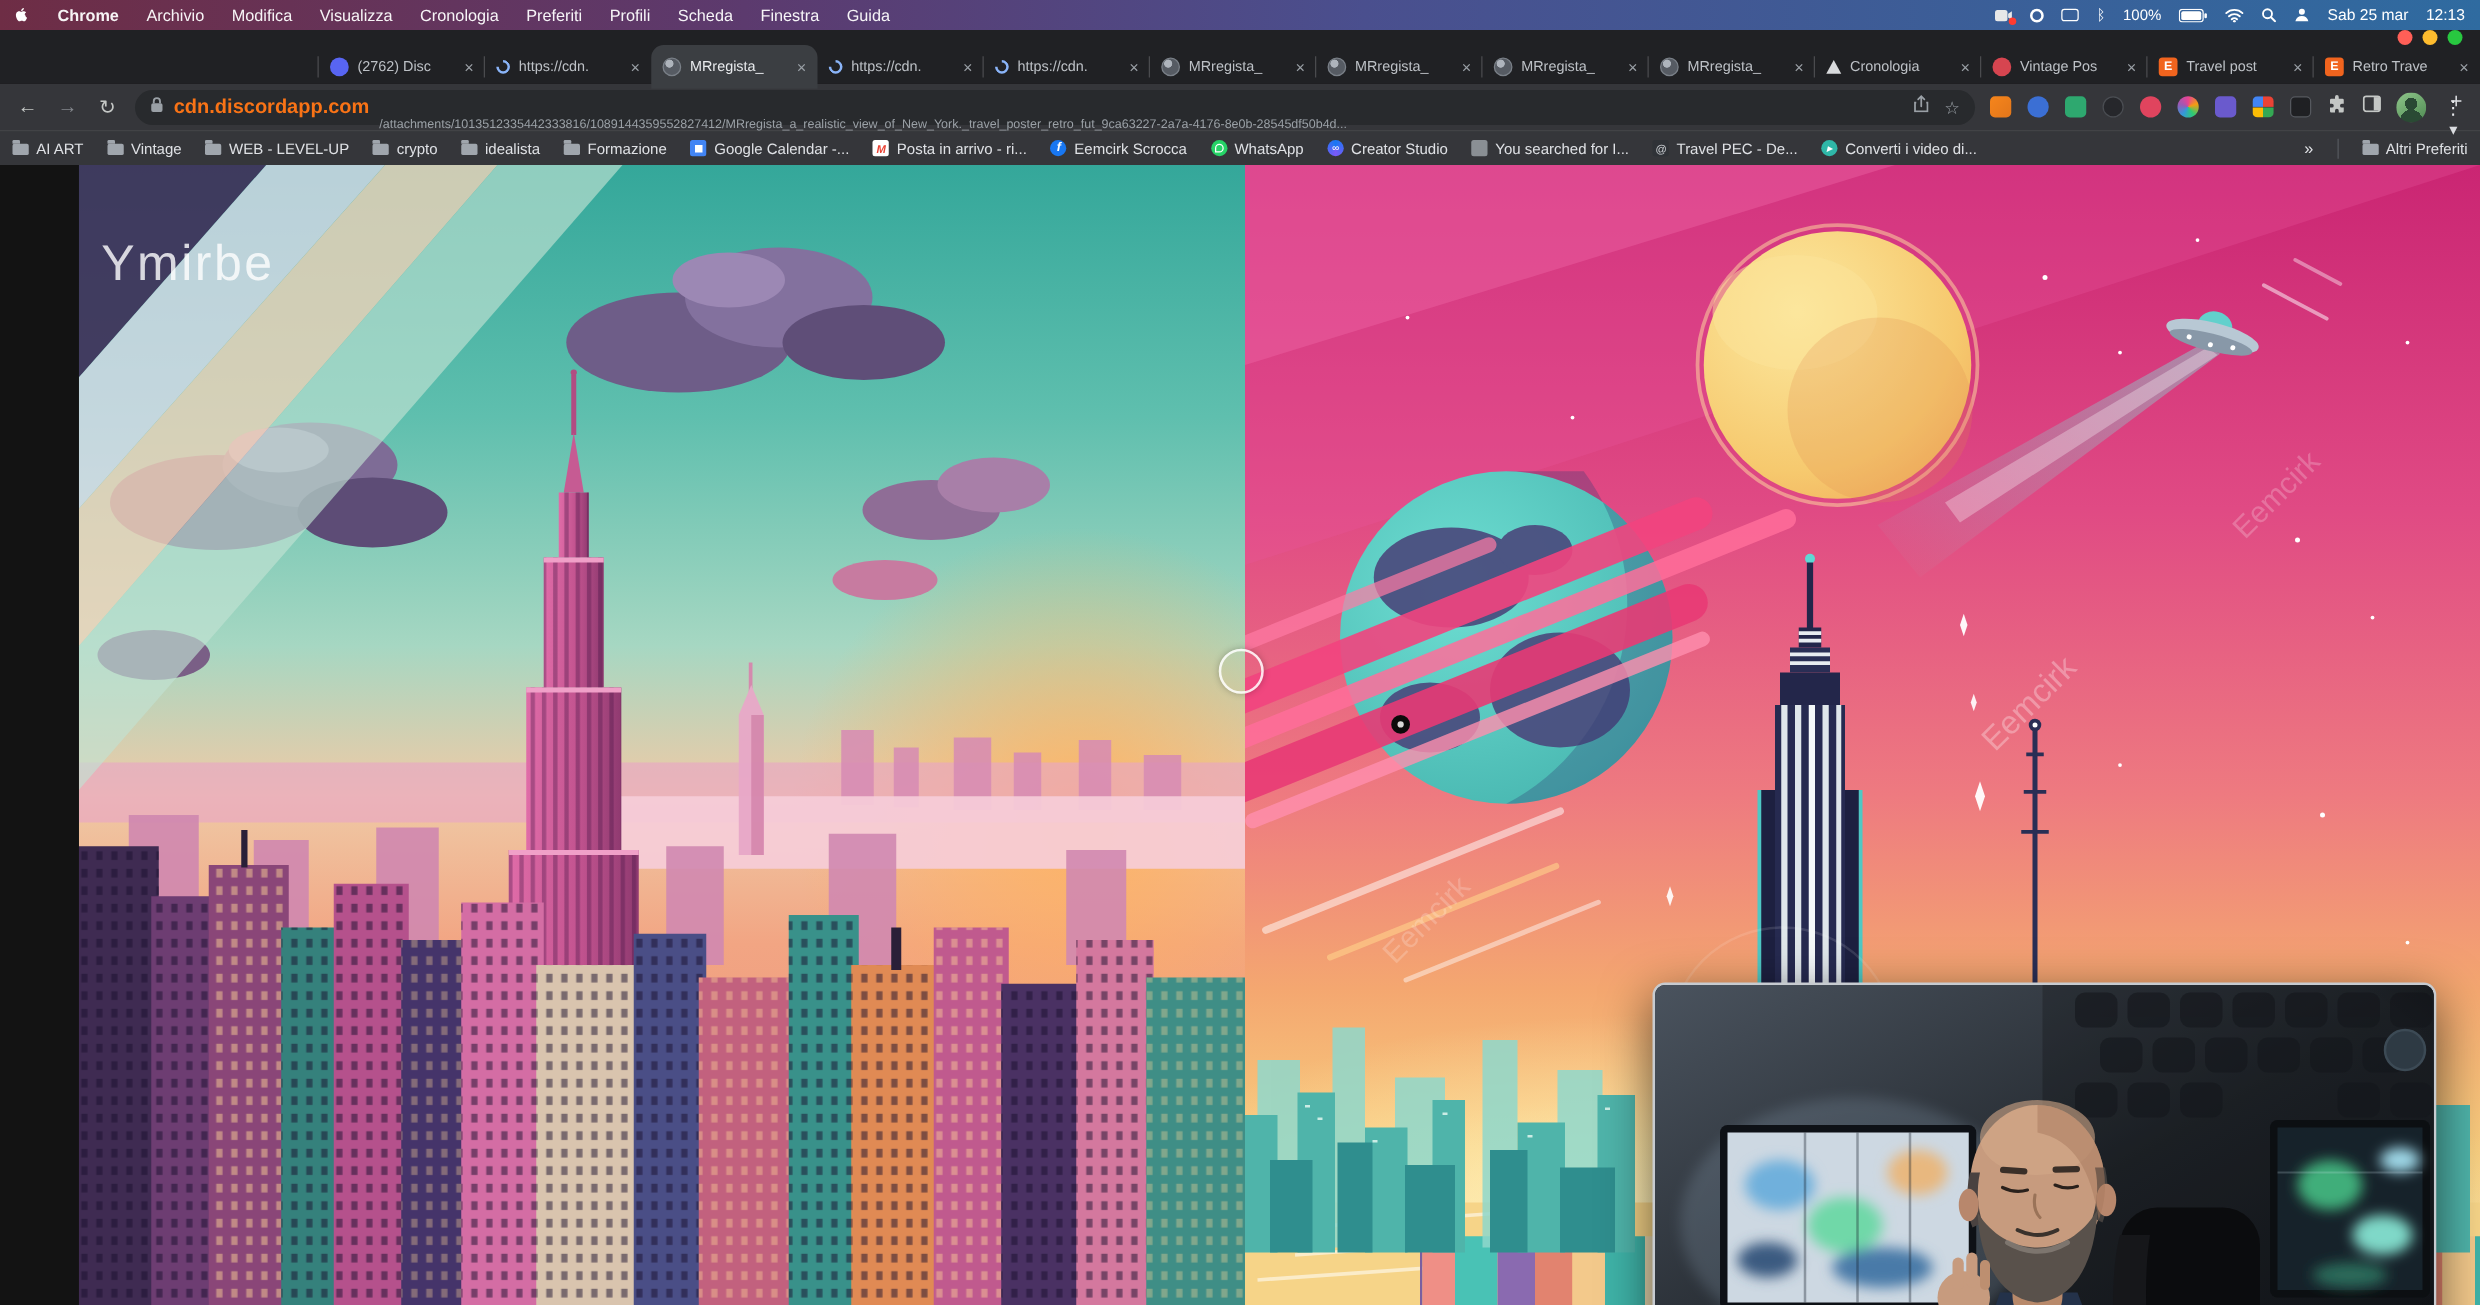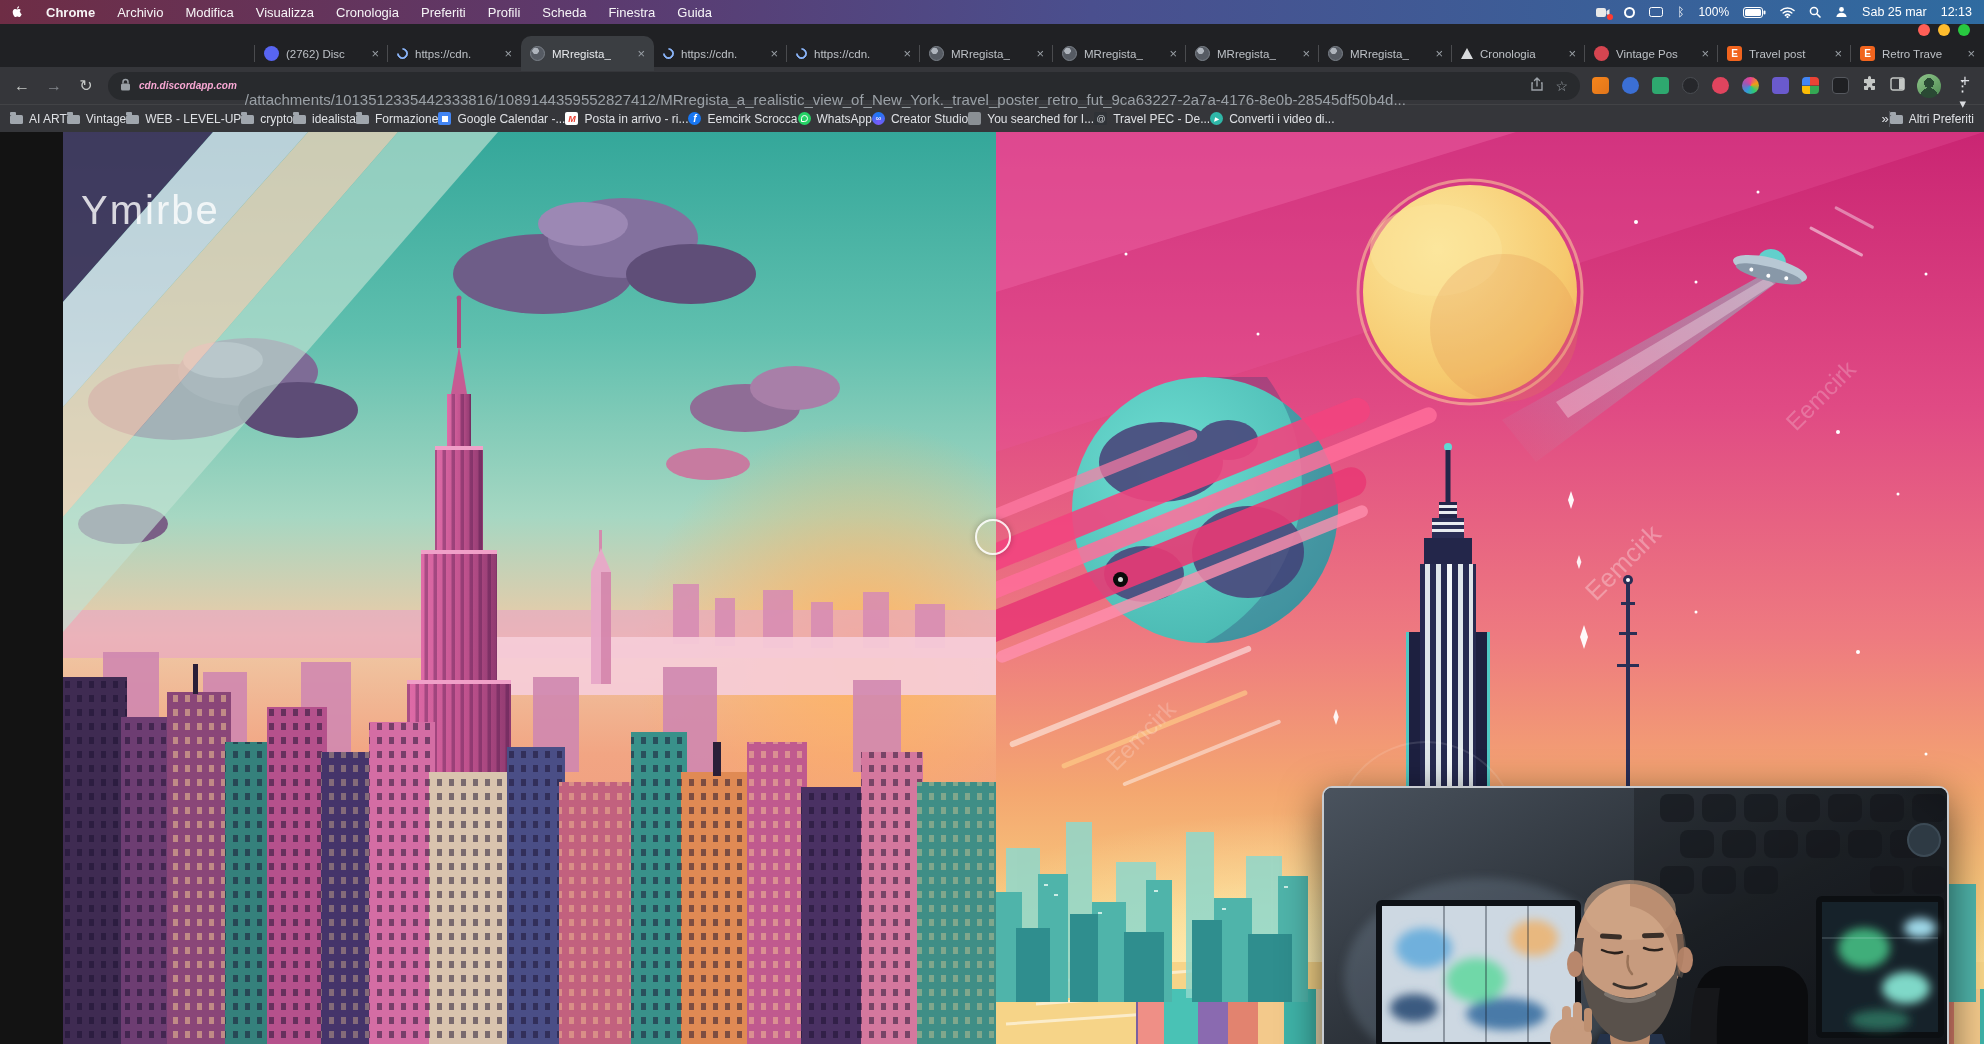--- a/index.html
+++ b/index.html
@@ -52,22 +52,22 @@
   .newtab { width:26px; height:26px; margin:0 6px 5px 8px; color:#dadce0; font-size:17px;
     display:flex; align-items:center; justify-content:center; border-radius:50%; }
   .tab-chevron { margin-left:auto; margin-bottom:8px; margin-right:18px; color:#dadce0; font-size:13px; }
 
   
   .toolbar { height:37px; background:#35363a; display:flex; align-items:center; padding:0 12px; gap:12px; }
   .nav-ic { font-size:16px; color:#c4c7c5; width:20px; text-align:center; }
   .nav-ic.dim { color:#83878c; }
   .omnibox { flex:1; height:28px; background:#282a2d; border-radius:14px; display:flex;
     align-items:center; padding:0 12px; gap:8px; min-width:0; }
-  .omnibox .host { color:#f9a8d4; font-size:10px; font-weight:bold; white-space:nowrap;font-style:italic; }
-  .omnibox .path { color:#9aa0a6; font-size:15px; white-space:nowrap; overflow:hidden;
+  .omnibox .host { color:#f97316; font-size:16px; font-weight:bold; white-space:nowrap; }
+  .omnibox .path { color:#9aa0a6; font-size:10px; white-space:nowrap; overflow:hidden;
     text-overflow:ellipsis; flex:1;margin-top:28px; }
   .omni-right { display:flex; gap:12px; align-items:center; color:#9aa0a6; }
   .star { font-size:14px; color:#9aa0a6; }
   .exts { display:flex; gap:13px; align-items:center; }
   .ext { width:17px; height:17px; border-radius:4px; display:inline-block; }
   .ext[data-icon="metamask"]{background:linear-gradient(135deg,#f6851b,#e2761b);}
   .ext[data-icon="blue"]{background:#3b6fd4; border-radius:50%;}
   .ext[data-icon="green"]{background:#2ea86f;}
   .ext[data-icon="black"]{background:#26272b; border-radius:50%; border:1px solid #4a4d52;}
   .ext[data-icon="red"]{background:#e0445e; border-radius:50%;}
@@ -79,21 +79,21 @@
   .ext[data-icon="darksq"]{background:#1f2023; border:1px solid #55585e;}
   .puzzle, .panel-ic { color:#c4c7c5; }
   .avatar { width:24px; height:24px; border-radius:50%;
     background:radial-gradient(circle at 50% 38%,#2a4a34 0 5px,transparent 5px),
                radial-gradient(circle at 50% 95%,#2a4a34 0 9px,transparent 9px),
                linear-gradient(145deg,#8fc68a,#4e8a52); }
   .kebab { color:#e8eaed; font-size:15px; padding:0 2px; }
 
   
   .bmbar { height:28px; background:#35363a; border-top:1px solid #424346; display:flex;
-    align-items:center; padding:0 10px; color:#dfe1e5; font-size:12px; }
+    align-items:center; padding:0 10px; gap:19px; color:#dfe1e5; font-size:12px; }
   .bm { display:flex; align-items:center; gap:6px; white-space:nowrap; }
   .bm-ico { width:14px; height:13px; display:inline-flex; align-items:center; justify-content:center;
     font-size:9px; position:relative; flex:none; }
   .bm-ico[data-icon="folder"]{ width:13px; height:9px; background:#a0a6ad; border-radius:1.5px; margin-top:2px;}
   .bm-ico[data-icon="folder"]::before{ content:""; position:absolute; top:-3px; left:0; width:6px; height:3px;
     background:#a0a6ad; border-radius:1px 1px 0 0; }
   .bm-ico[data-icon="gcal"]{ background:#4285f4; border-radius:2px; width:13px; height:13px;}
   .bm-ico[data-icon="gcal"]::after{ content:""; width:6px; height:6px; background:#fff; }
   .bm-ico[data-icon="gmail"]{ background:#fff; border-radius:2px; width:13px; height:13px;
     color:#ea4335; font-weight:bold; }

